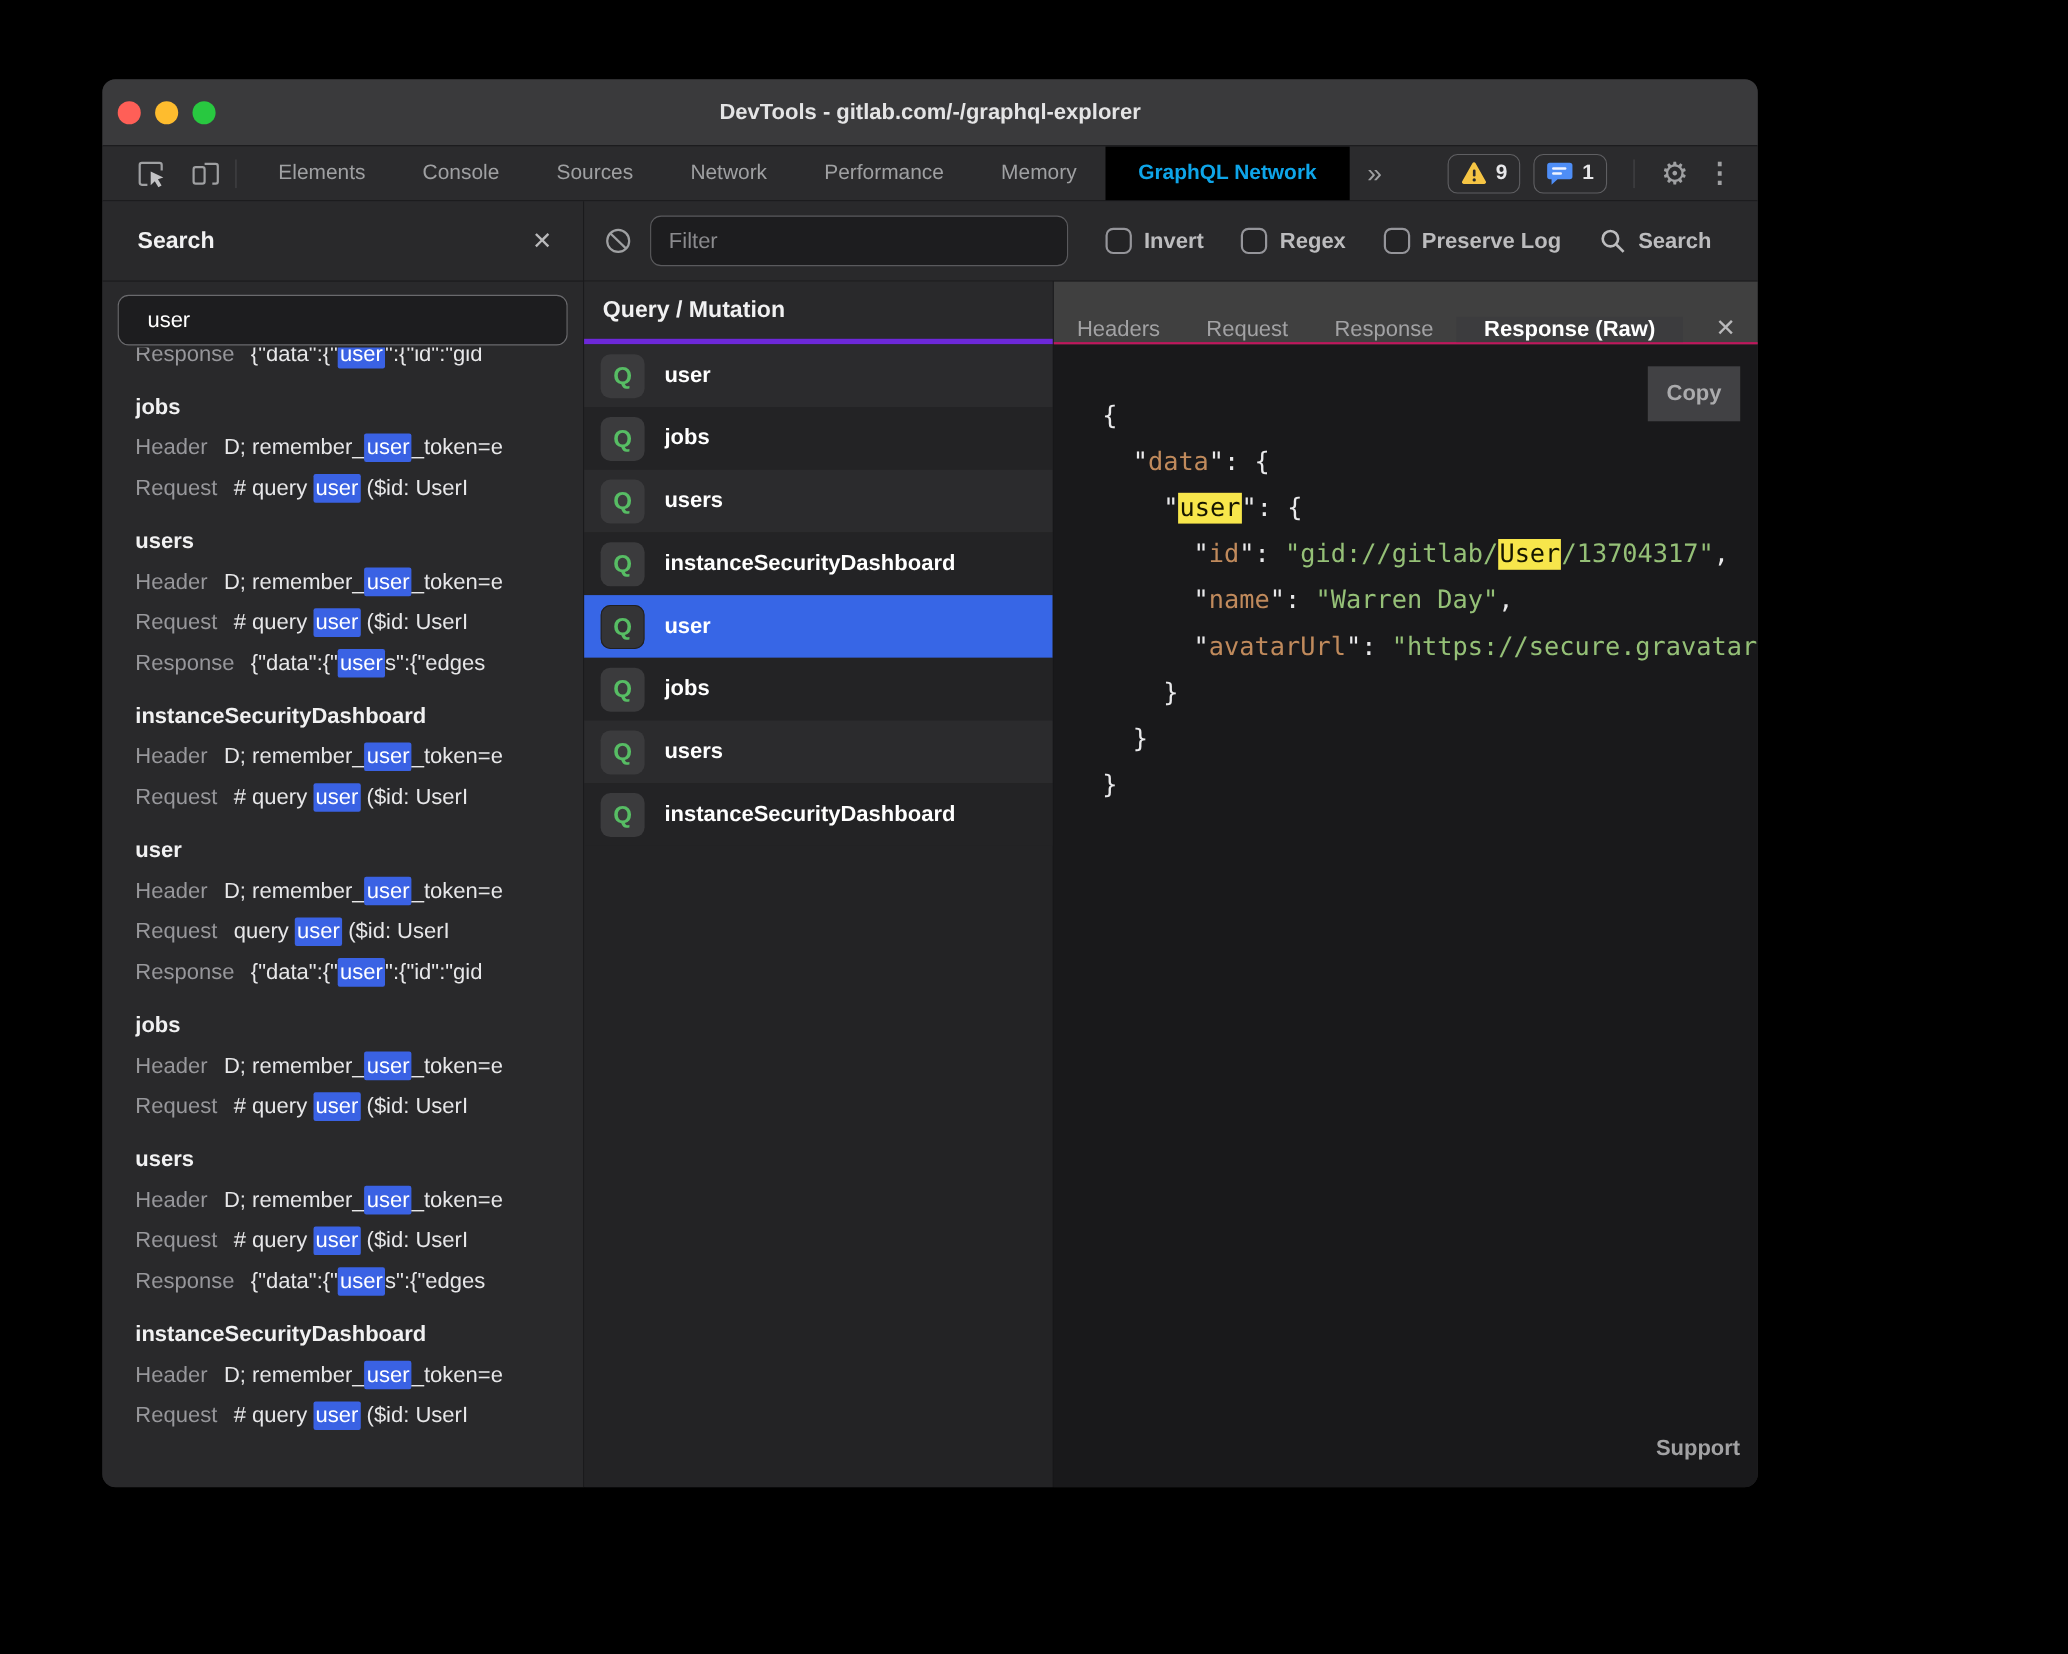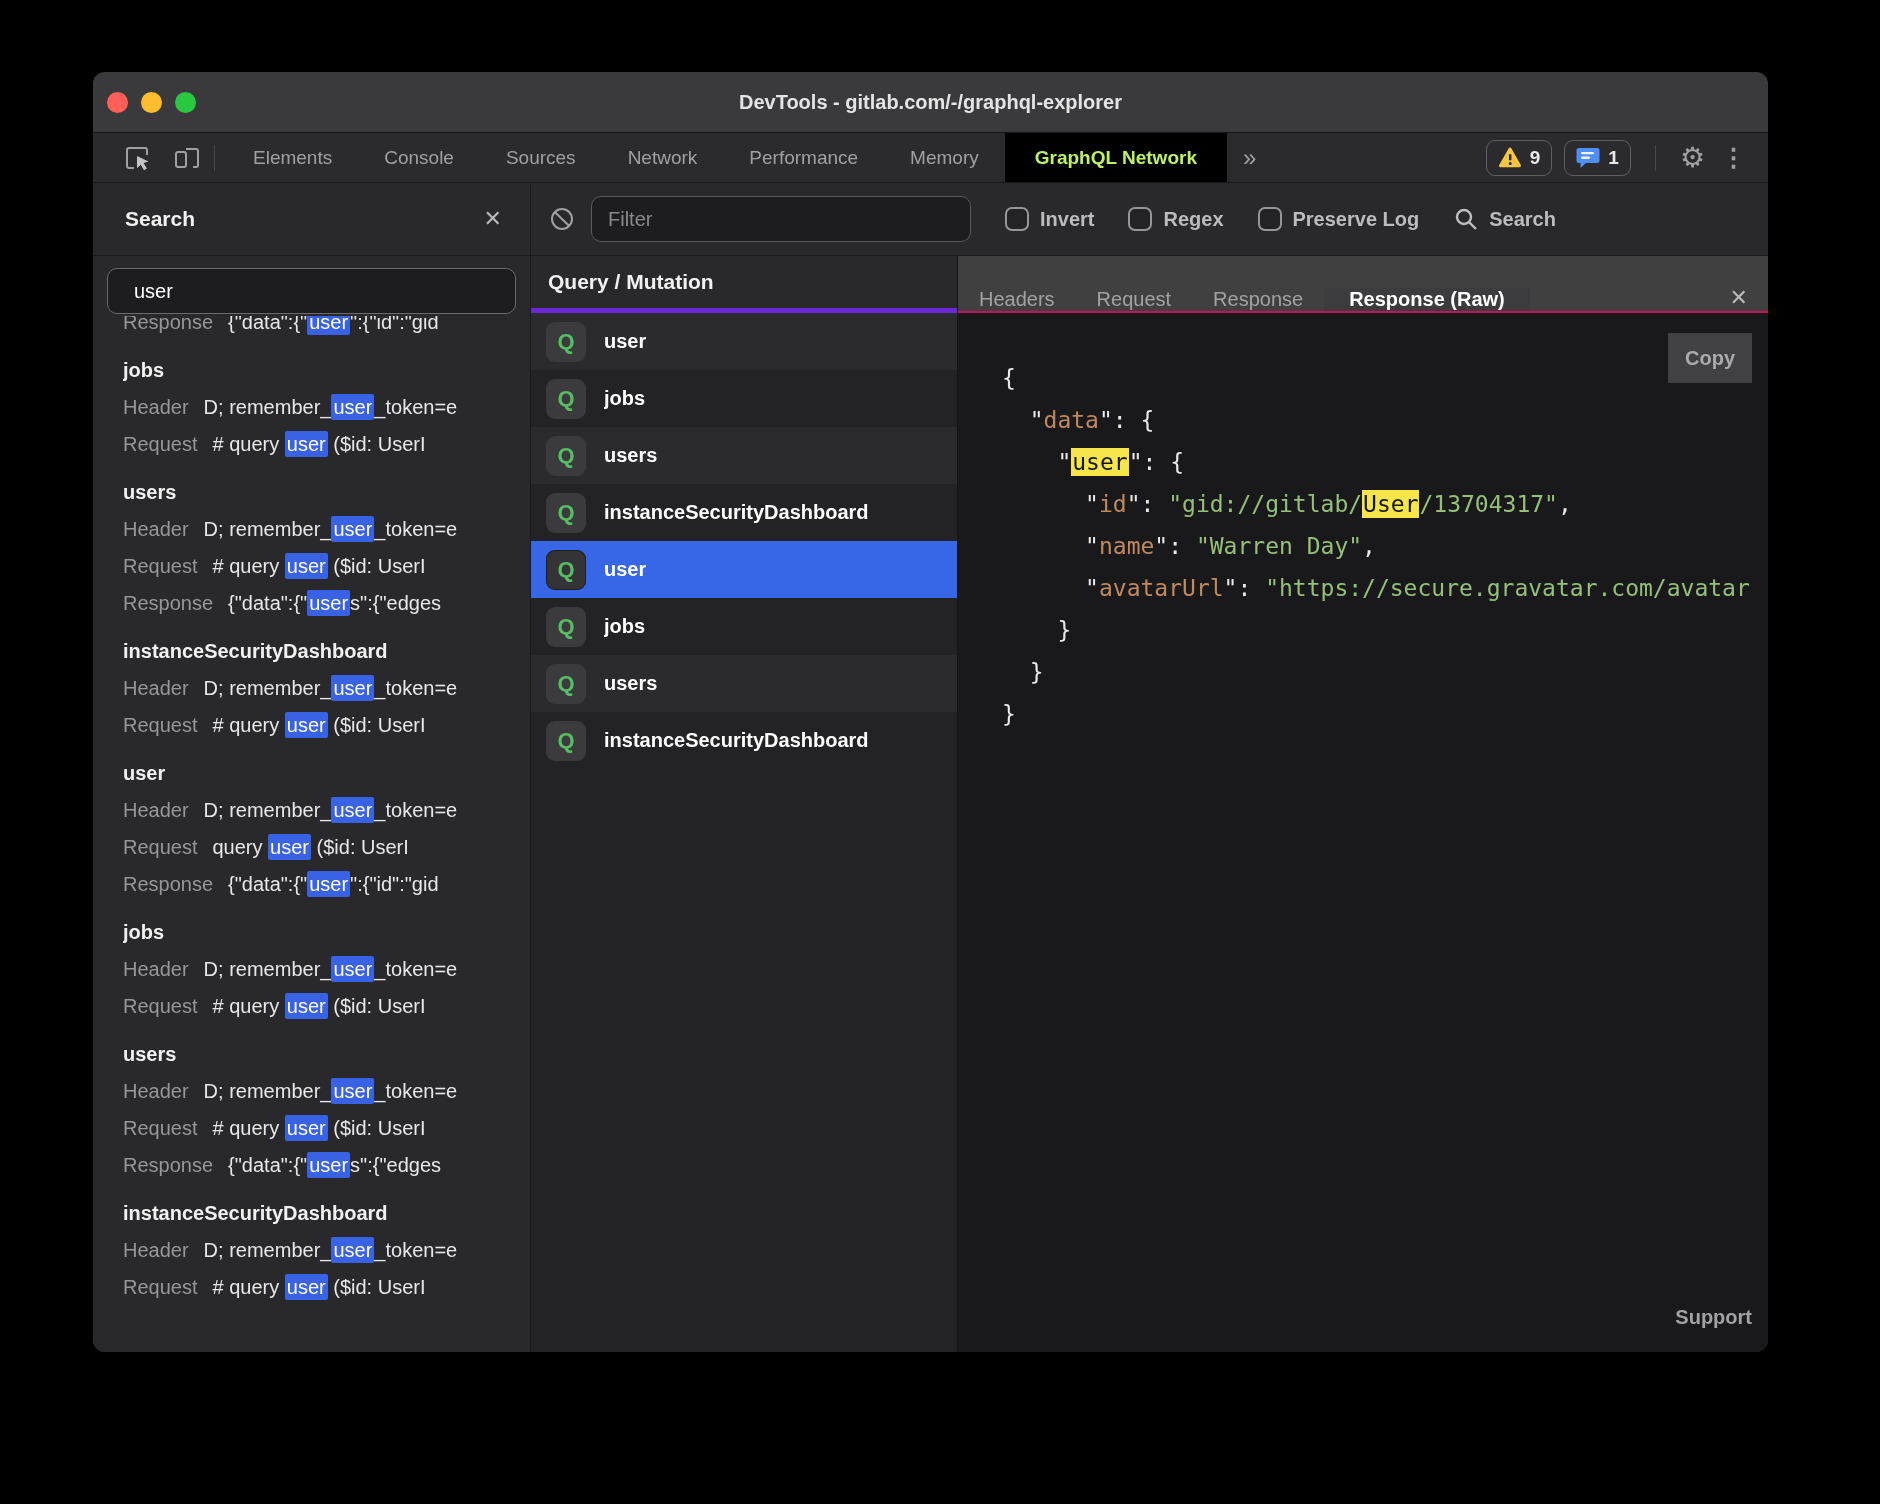--- a/index.html
+++ b/index.html
@@ -1,19 +1,19 @@
 <!DOCTYPE html>
 <html><head>
 <meta charset="utf-8">
 <style>
   html,body{margin:0;padding:0;background:#000;width:1880px;height:1504px;overflow:hidden;
     font-family:"Liberation Sans",sans-serif;-webkit-font-smoothing:antialiased;}
   *{box-sizing:border-box;}
 
-  .window{position:absolute;left:93px;top:72px;width:1675px;height:1280px;background:#29292b;
+  .window{position:absolute;left:93px;top:72px;width:1505px;height:1280px;background:#29292b;
     border-radius:12px;overflow:hidden;display:flex;flex-direction:column;
     box-shadow:0 24px 70px rgba(0,0,0,.65);}
 
   
   .titlebar{height:61px;flex:none;background:#3a3a3c;border-bottom:1px solid #161618;
     display:flex;align-items:center;position:relative;}
   .lights{position:absolute;left:14px;top:0;height:100%;display:flex;align-items:center;gap:13px;}
   .light{width:21px;height:21px;border-radius:50%;}
   .light.red{background:#ff5f57;}
   .light.yellow{background:#febc2e;}
@@ -21,21 +21,21 @@
   .win-title{flex:1;text-align:center;font-size:20px;font-weight:700;color:#e4e4e5;}
 
   
   .toolbar{height:50px;flex:none;background:#2b2b2d;border-bottom:1px solid #1a1a1c;
     display:flex;align-items:center;padding-left:30px;}
   .tbicon{width:30px;height:30px;display:flex;align-items:center;justify-content:center;flex:none;}
   .tbicon + .tbicon{margin-left:19px;}
   .vdiv{width:1px;height:26px;background:#47474a;margin:0 12px;flex:none;}
   .tabs{display:flex;align-items:stretch;height:100%;justify-content:center;}
   .tab{display:flex;align-items:center;padding:0 26px;font-size:19px;color:#9fa0a2;white-space:nowrap;}
-  .tab.active{background:#000;color:#bef264;font-weight:600;padding:0 30px;}
+  .tab.active{background:#000;color:#0ea5e9;font-weight:600;padding:0 30px;}
   .chevron{font-size:24px;color:#9fa0a2;margin:0 16px;}
   .toolbar-right{margin-left:auto;display:flex;align-items:center;gap:12px;padding-right:18px;}
   .pill{display:flex;align-items:center;gap:8px;border:1.5px solid #5f5f62;border-radius:9px;
     height:36px;padding:0 11px;color:#e8e8ea;font-size:19px;font-weight:600;}
   .glyph{color:#9fa0a2;}
   .gear{font-size:28px;line-height:1;}
   .kebab{font-size:25px;font-weight:700;line-height:1;padding:0 4px;}
 
   
   .main{flex:1;display:flex;min-height:0;}

